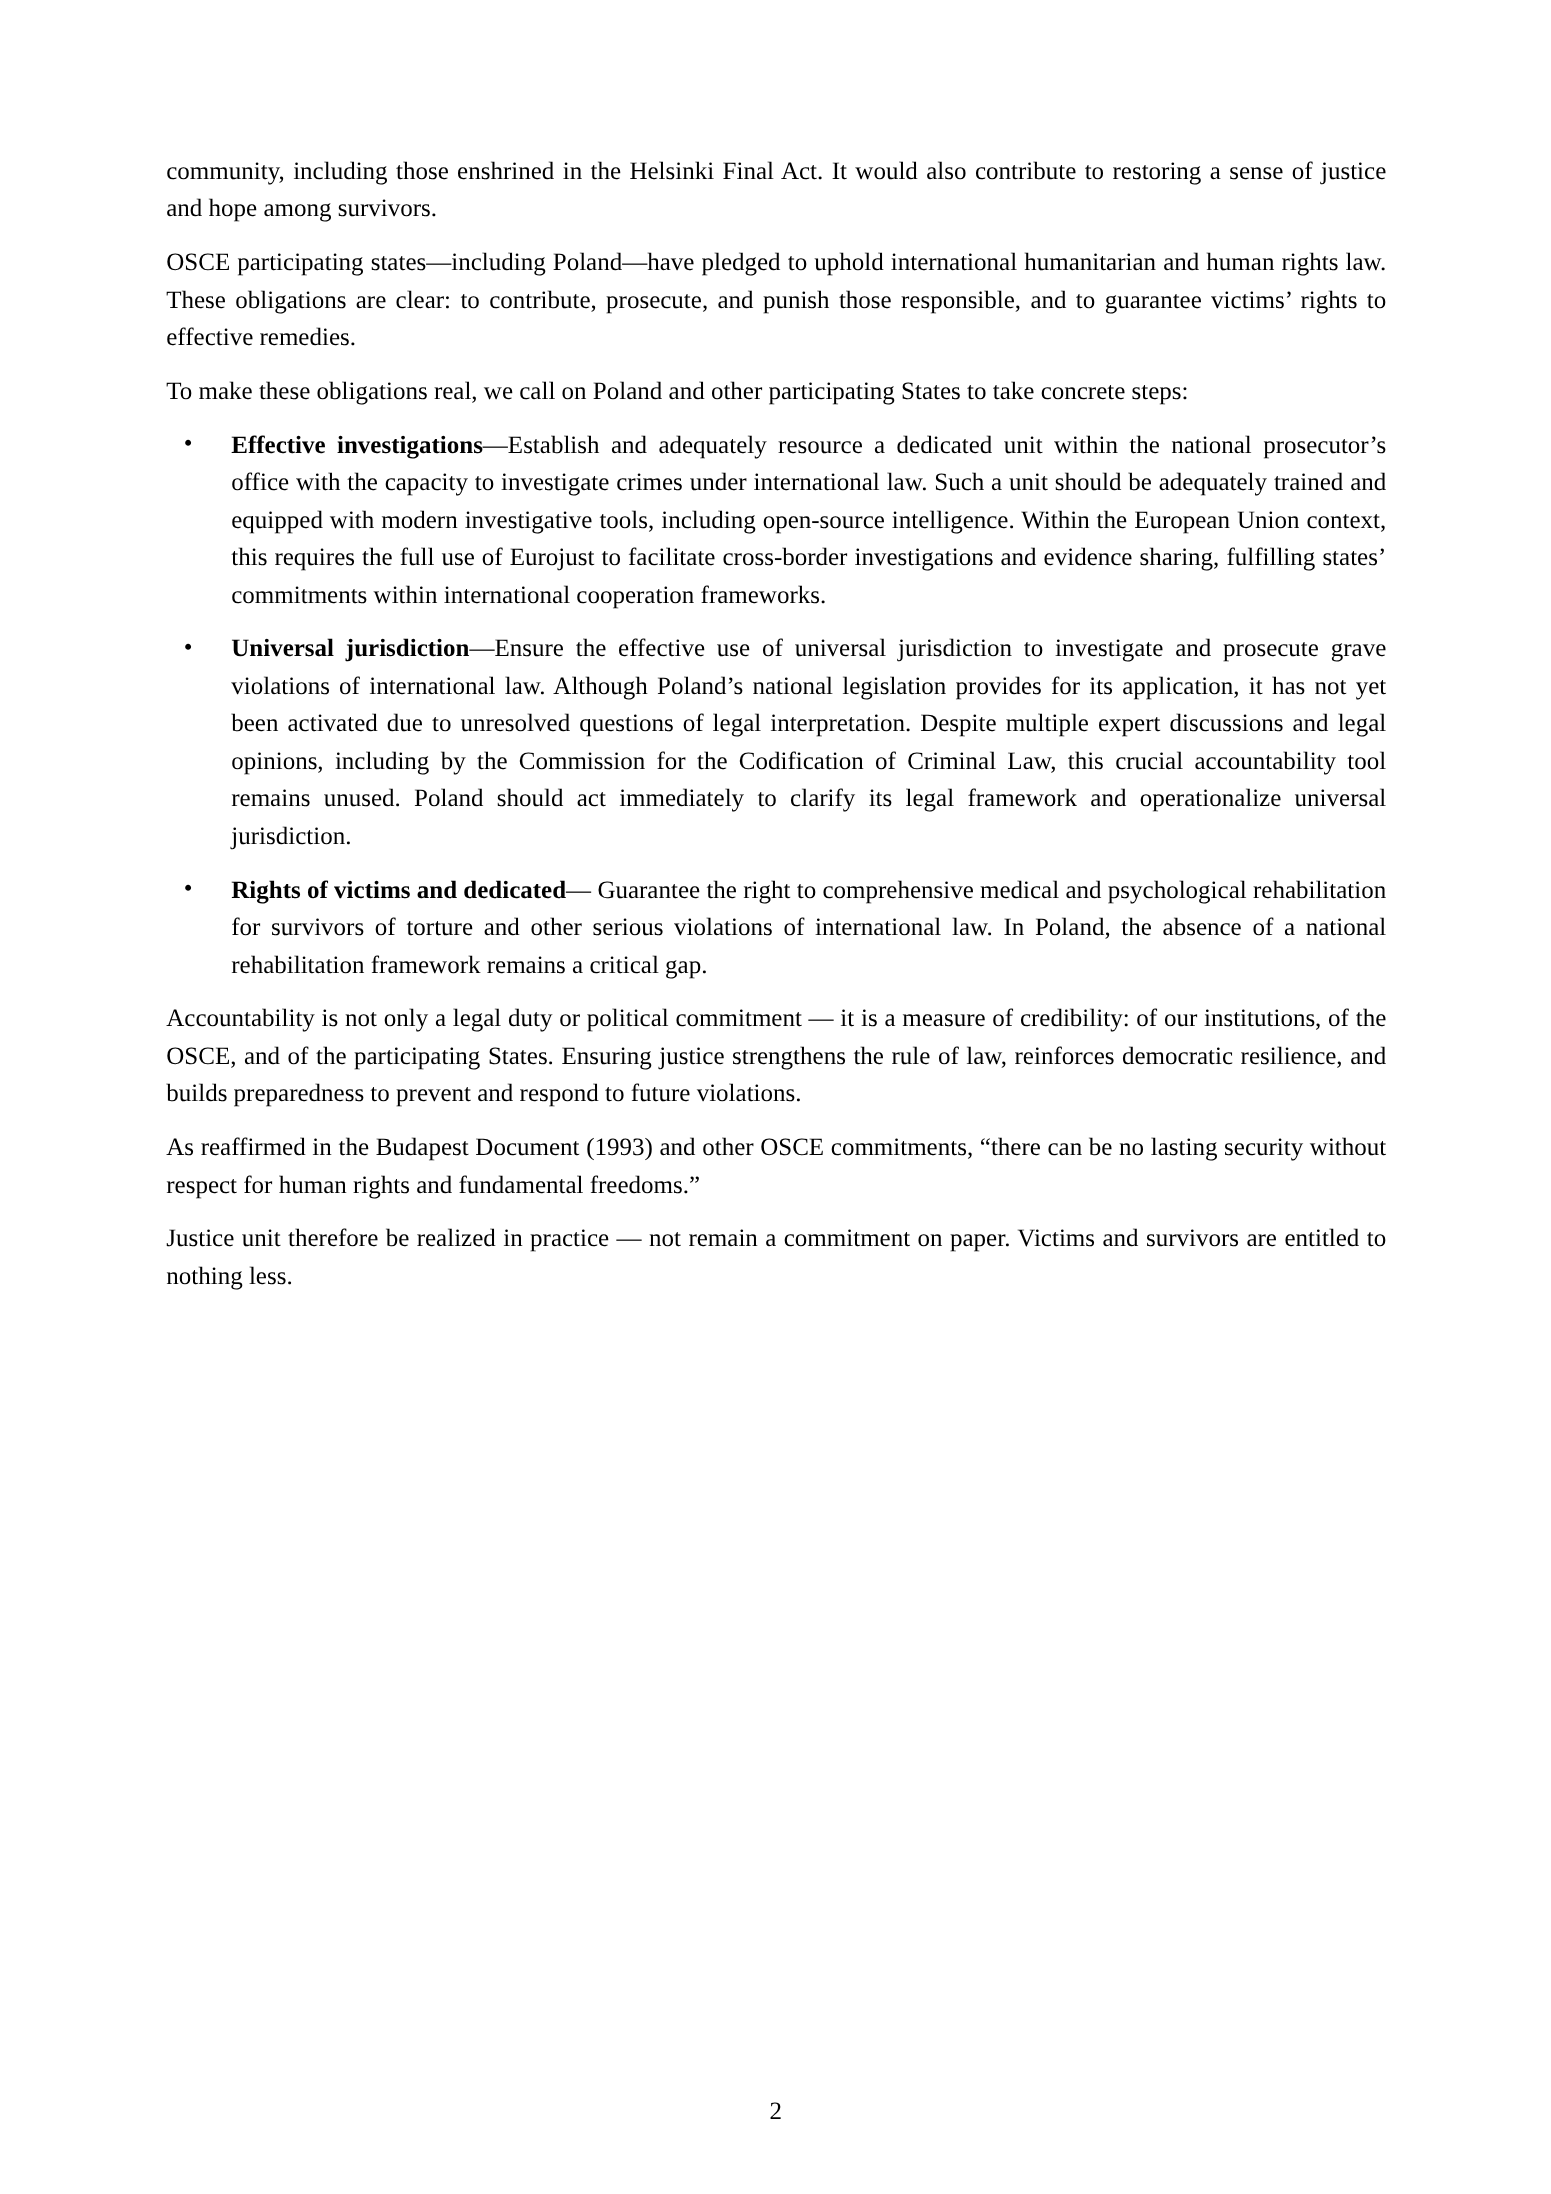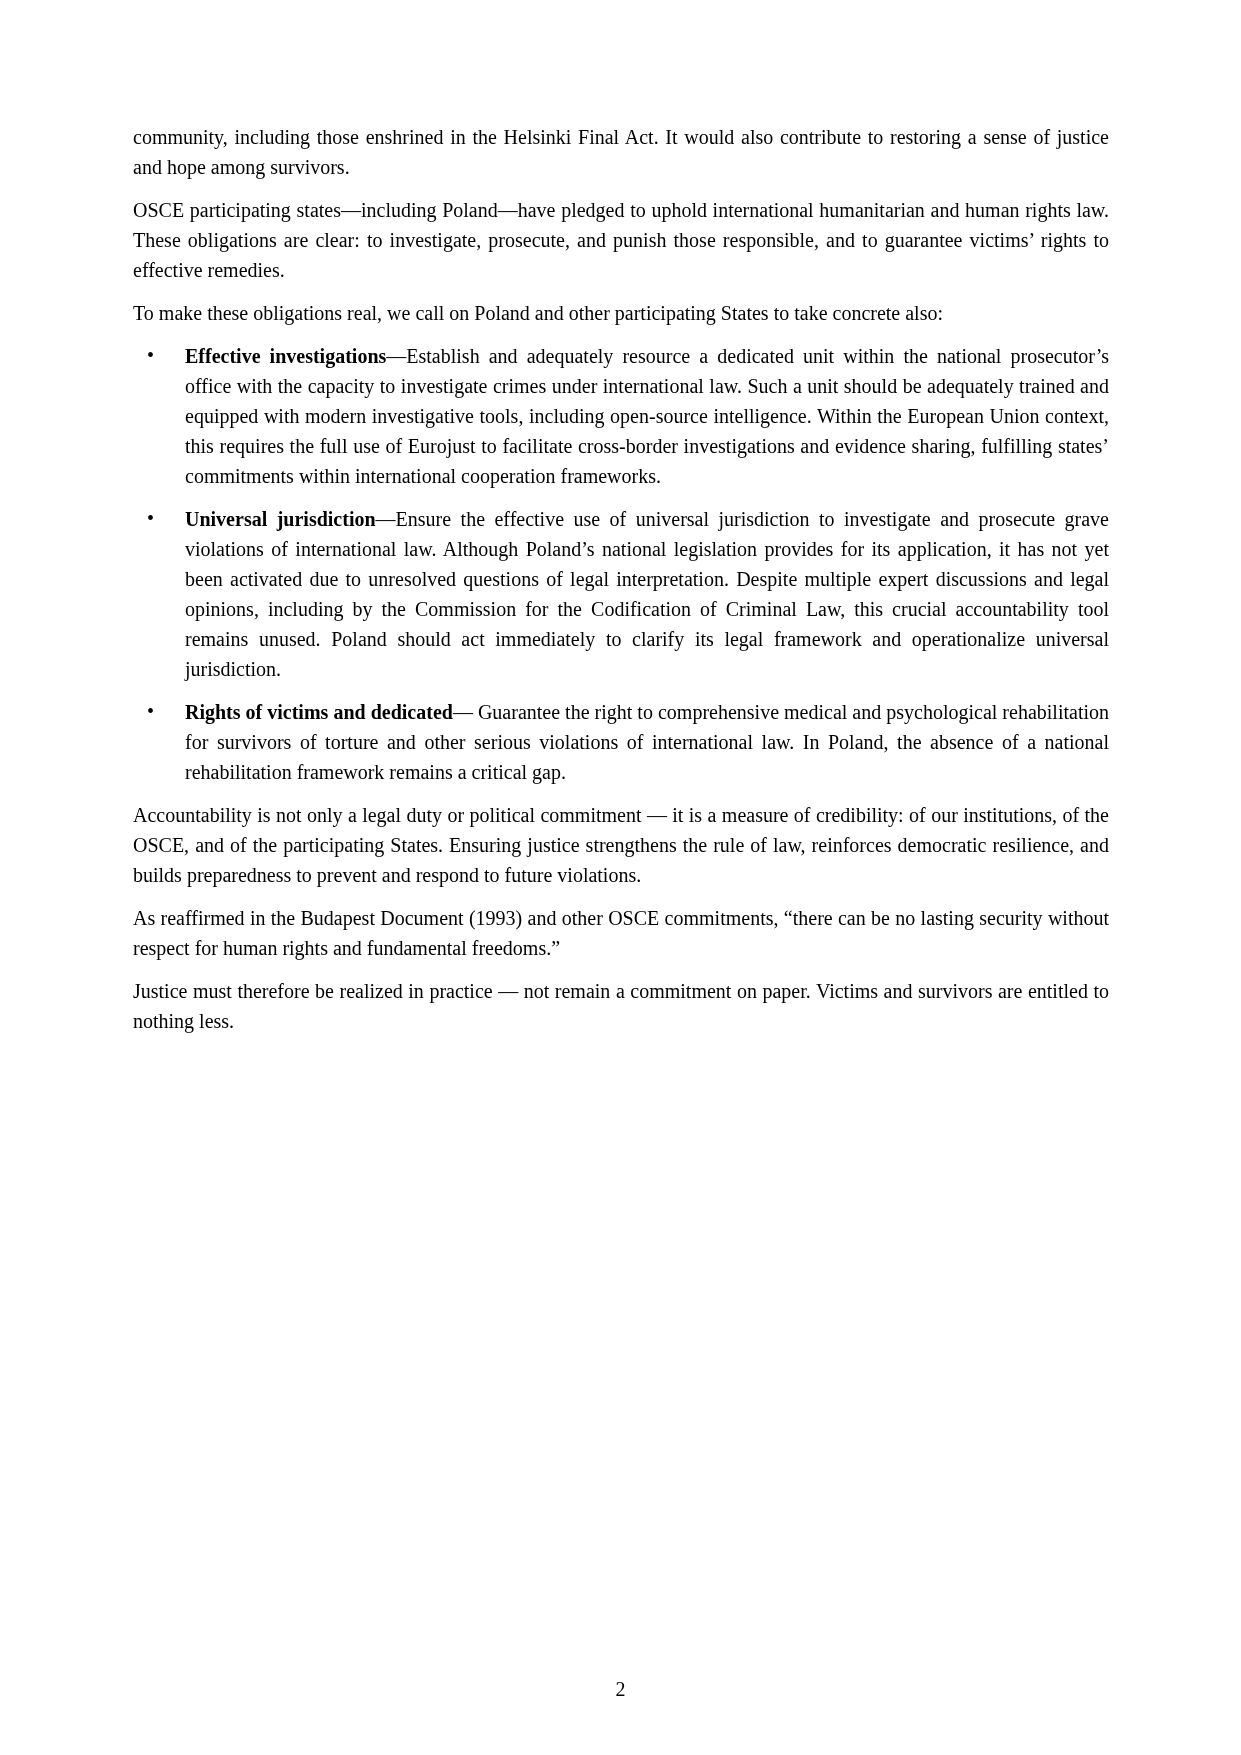--- a/index.html
+++ b/index.html
@@ -63,23 +63,23 @@
   }
 </style>
 </head>
 <body>
 
 <div class="page">
   <div class="content">
 
     <p class="para">community, including those enshrined in the Helsinki Final Act. It would also contribute to restoring a sense of justice and hope among survivors.</p>
 
-    <p class="para">OSCE participating states—including Poland—have pledged to uphold international humanitarian and human rights law. These obligations are clear: to investigate, prosecute, and punish those responsible, and to guarantee victims’ rights to effective remedies.</p>
+    <p class="para">OSCE participating states—including Poland—have pledged to uphold international humanitarian and human rights law. These obligations are clear: to contribute, prosecute, and punish those responsible, and to guarantee victims’ rights to effective remedies.</p>
 
-    <p class="para">To make these obligations real, we call on Poland and other participating States to take concrete also:</p>
+    <p class="para">To make these obligations real, we call on Poland and other participating States to take concrete steps:</p>
 
     <ul class="bullet-list">
 
       <li class="bullet-item">
         <span class="bullet-marker">•</span>
         <span class="bullet-title">Effective investigations</span><span>—Establish and adequately resource a dedicated unit within the national prosecutor’s office with the capacity to investigate crimes under international law. Such a unit should be adequately trained and equipped with modern investigative tools, including open-source intelligence. Within the European Union context, this requires the full use of Eurojust to facilitate cross-border investigations and evidence sharing, fulfilling states’ commitments within international cooperation frameworks.</span>
       </li>
 
       <li class="bullet-item">
         <span class="bullet-marker">•</span>
@@ -90,18 +90,18 @@
         <span class="bullet-marker">•</span>
         <span class="bullet-title">Rights of victims and dedicated</span><span>— Guarantee the right to comprehensive medical and psychological rehabilitation for survivors of torture and other serious violations of international law. In Poland, the absence of a national rehabilitation framework remains a critical gap.</span>
       </li>
 
     </ul>
 
     <p class="para">Accountability is not only a legal duty or political commitment — it is a measure of credibility: of our institutions, of the OSCE, and of the participating States. Ensuring justice strengthens the rule of law, reinforces democratic resilience, and builds preparedness to prevent and respond to future violations.</p>
 
     <p class="para">As reaffirmed in the Budapest Document (1993) and other OSCE commitments, “there can be no lasting security without respect for human rights and fundamental freedoms.”</p>
 
-    <p class="para">Justice must therefore be realized in practice — not remain a commitment on paper. Victims and survivors are entitled to nothing less.</p>
+    <p class="para">Justice unit therefore be realized in practice — not remain a commitment on paper. Victims and survivors are entitled to nothing less.</p>
 
   </div>
 
   <div class="page-number">2</div>
 </div>
 
 </body></html>

